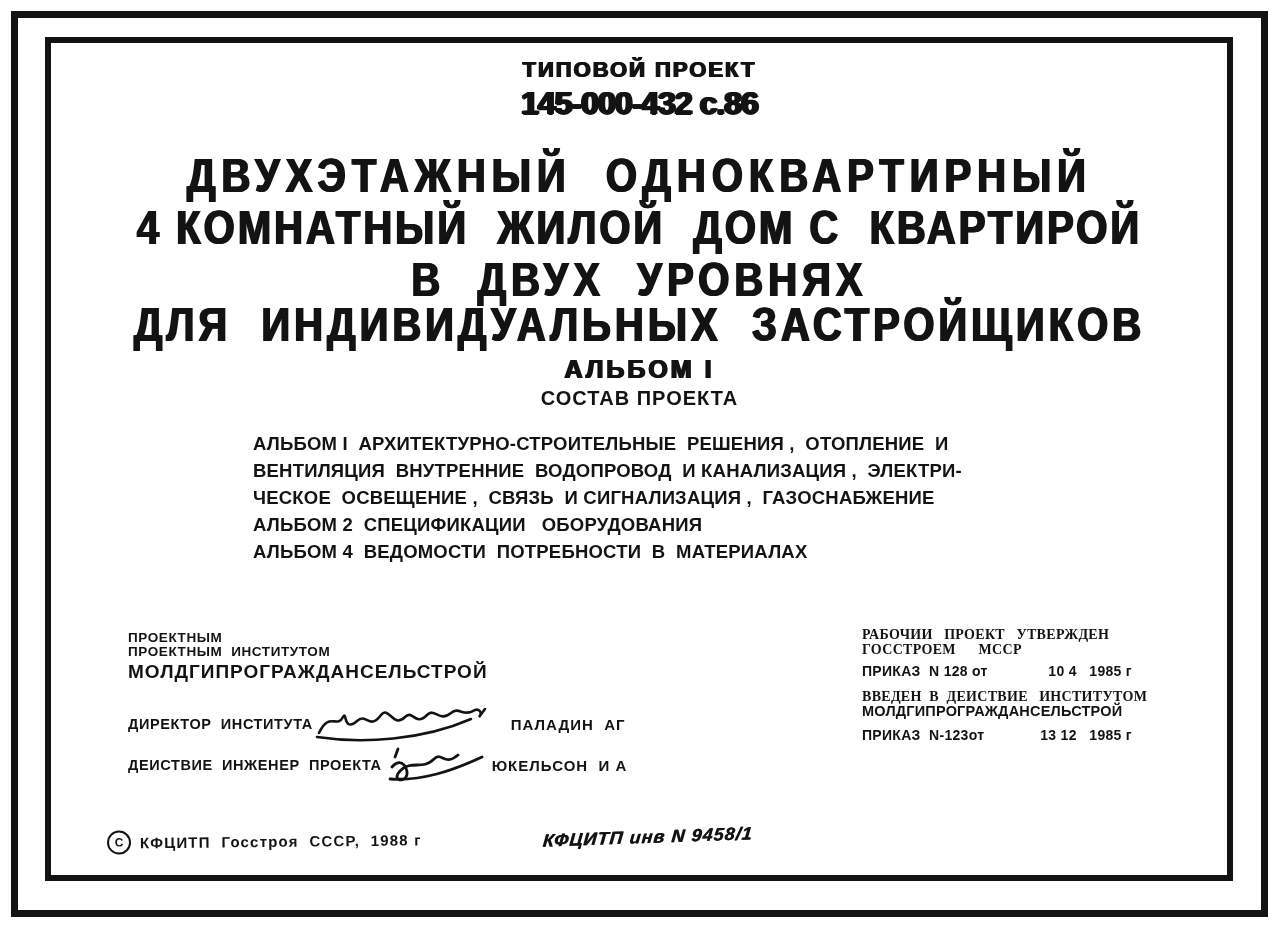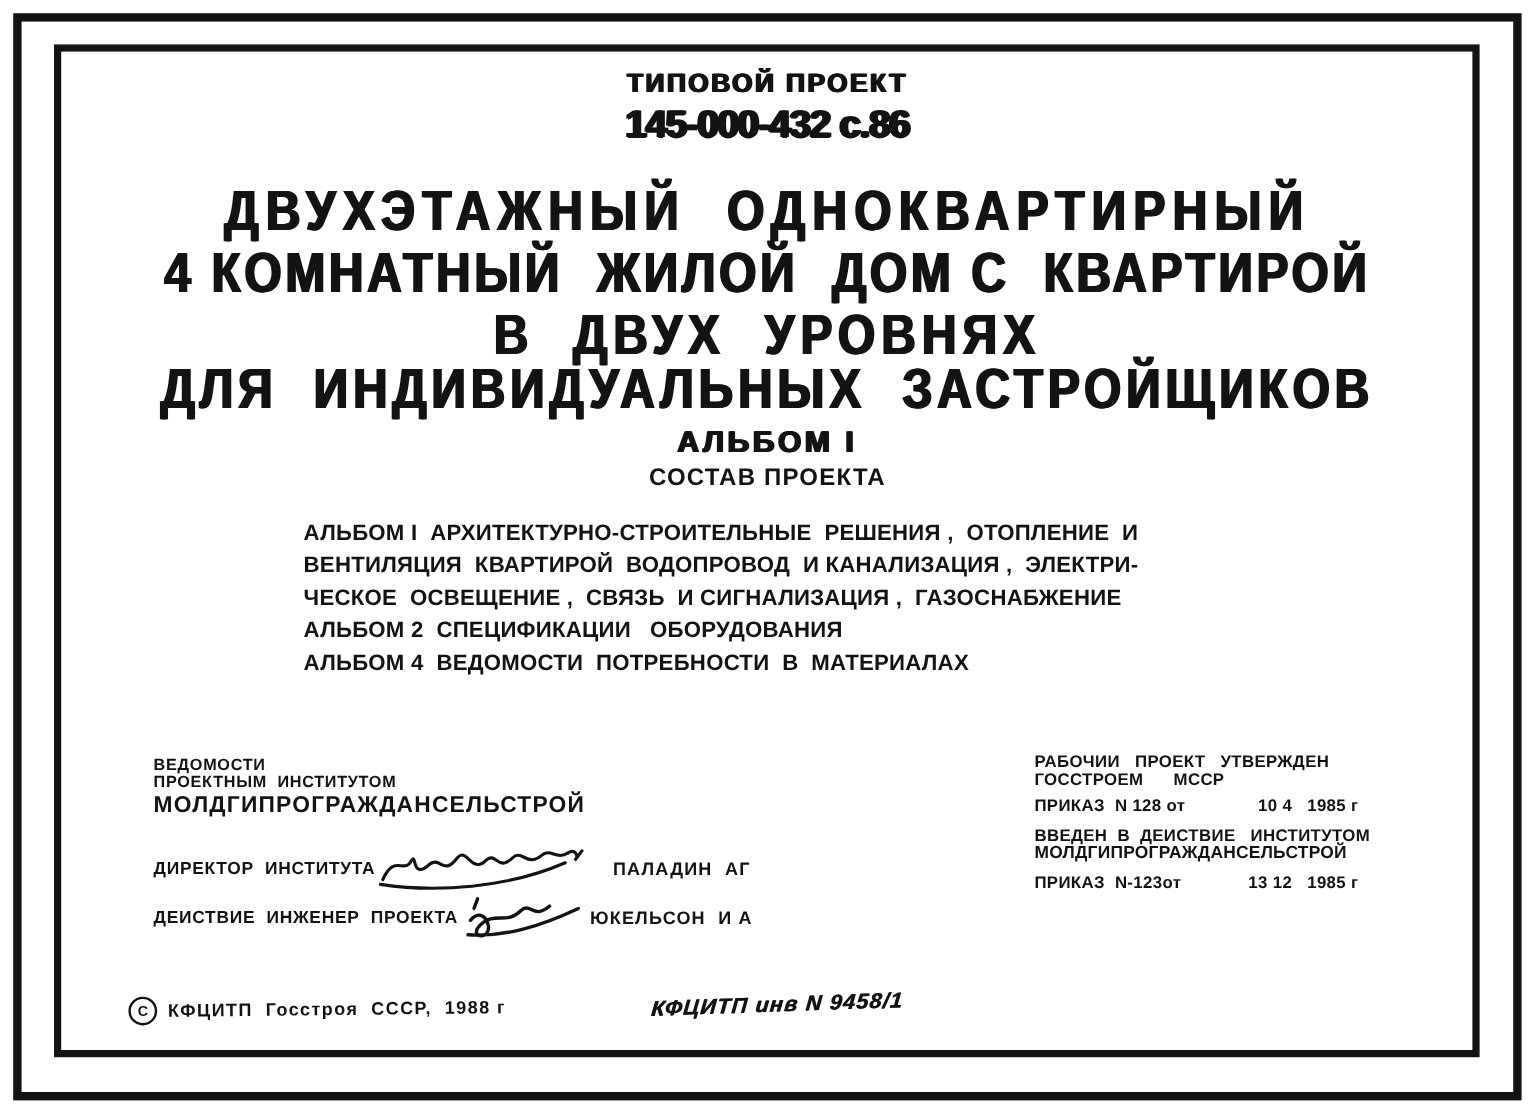--- a/index.html
+++ b/index.html
@@ -60,21 +60,21 @@
   .dev-row.r1{margin-top:20px;}
   .dev-row.r2{margin-top:0px;}
   .dev-row .lbl{font-size:14.5px;letter-spacing:0.6px;}
   .dev-row .nm{font-size:15px;letter-spacing:1px;}
   .sig{flex:0 0 auto;}
 
   .approval{
     position:absolute;left:862px;top:627px;width:270px;
     font-weight:bold;font-size:14px;line-height:15px;letter-spacing:0.3px;
   }
-  .approval .pre{white-space:pre;}
+  .approval .pre{white-space:pre;font-family:Liberation Serif, serif;}
   .approval .org2{font-size:14.5px;letter-spacing:0.2px;white-space:pre;}
   .order{display:flex;justify-content:space-between;white-space:pre;}
   .o1{margin-top:7px;}
   .g1{margin-top:10px;}
   .o2{margin-top:9px;}
 
   .footer-copy{
     position:absolute;left:107px;top:829px;
     display:flex;align-items:center;gap:9px;
     font-weight:bold;font-size:15px;letter-spacing:1.2px;white-space:pre;
@@ -106,28 +106,28 @@
   <div class="title-line t1">ДВУХЭТАЖНЫЙ  ОДНОКВАРТИРНЫЙ</div>
   <div class="title-line t2">4 КОМНАТНЫЙ  ЖИЛОЙ  ДОМ С  КВАРТИРОЙ</div>
   <div class="title-line t3">В  ДВУХ  УРОВНЯХ</div>
   <div class="title-line t4">ДЛЯ  ИНДИВИДУАЛЬНЫХ  ЗАСТРОЙЩИКОВ</div>
 
   <div class="center album-sub">СОСТАВ ПРОЕКТА</div>
   <div class="center album-label">АЛЬБОМ I</div>
 
   <div class="contents">
     <div>АЛЬБОМ I  АРХИТЕКТУРНО-СТРОИТЕЛЬНЫЕ  РЕШЕНИЯ ,  ОТОПЛЕНИЕ  И</div>
-    <div>ВЕНТИЛЯЦИЯ  КВАРТИРОЙ  ВОДОПРОВОД  И КАНАЛИЗАЦИЯ ,  ЭЛЕКТРИ-</div>
+    <div>ВЕНТИЛЯЦИЯ  ВНУТРЕННИЕ  ВОДОПРОВОД  И КАНАЛИЗАЦИЯ ,  ЭЛЕКТРИ-</div>
     <div>ЧЕСКОЕ  ОСВЕЩЕНИЕ ,  СВЯЗЬ  И СИГНАЛИЗАЦИЯ ,  ГАЗОСНАБЖЕНИЕ</div>
     <div>АЛЬБОМ 2  СПЕЦИФИКАЦИИ   ОБОРУДОВАНИЯ</div>
     <div>АЛЬБОМ 4  ВЕДОМОСТИ  ПОТРЕБНОСТИ  В  МАТЕРИАЛАХ</div>
   </div>
 
   <div class="dev">
-    <div class="s">ВЕДОМОСТИ</div>
+    <div class="s">ПРОЕКТНЫМ</div>
     <div class="s">ПРОЕКТНЫМ  ИНСТИТУТОМ</div>
     <div class="org">МОЛДГИПРОГРАЖДАНСЕЛЬСТРОЙ</div>
 
     <div class="dev-row r1">
       <span class="lbl">ДИРЕКТОР  ИНСТИТУТА</span>
       <svg class="sig" width="198" height="42" viewBox="0 0 198 42">
         <g fill="none" stroke="var(--ink)" stroke-width="2.6" stroke-linecap="round">
           <path d="M6 30 C 16 8, 24 26, 30 14 C 34 7, 30 30, 44 18 C 54 9, 56 28, 68 12 C 76 2, 80 26, 92 14 C 100 6, 102 24, 114 12 C 122 4, 126 20, 138 10 C 146 3, 150 14, 160 8"></path>
           <path d="M4 34 C 50 41, 110 37, 158 16"></path>
           <path d="M160 8 C 166 4, 170 10, 166 14 L 172 6"></path>

